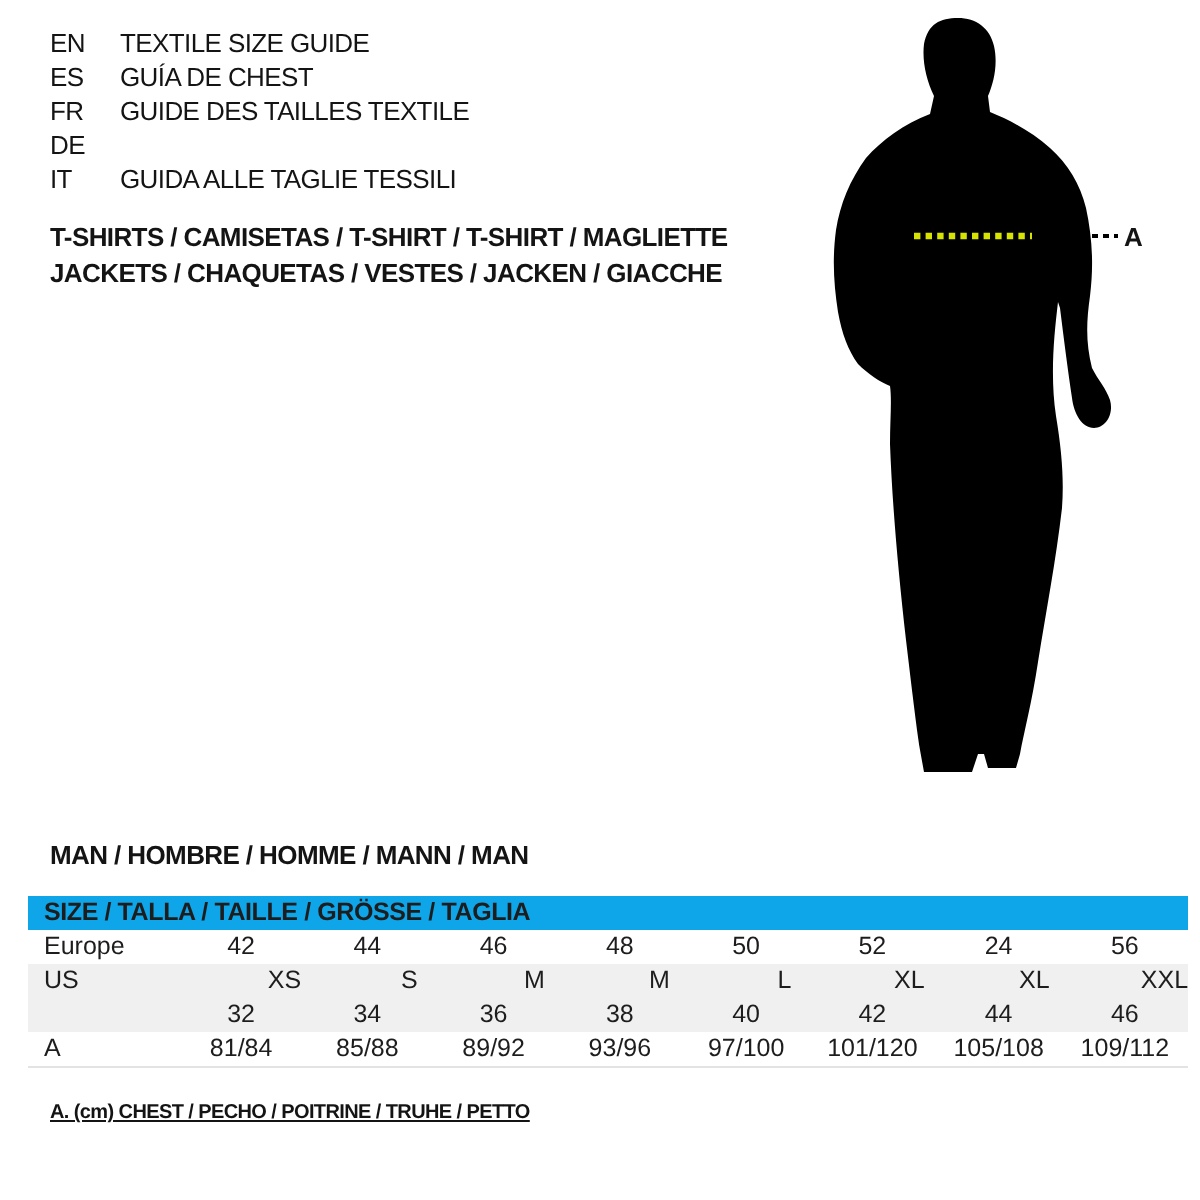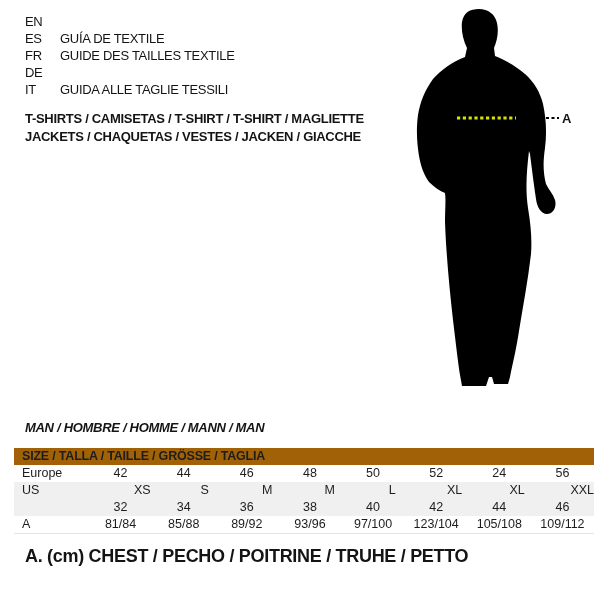--- a/index.html
+++ b/index.html
@@ -10,42 +10,43 @@
   
   .lang-list{position:absolute;left:25px;top:13px;}
   .lang-row{display:flex;height:17px;line-height:17px;font-size:13px;font-weight:400;letter-spacing:-0.3px;}
   .lang-row .code{width:35px;}
   
   .categories{position:absolute;left:25px;top:110px;font-size:13px;font-weight:700;letter-spacing:-0.3px;}
   .categories div{height:18px;line-height:18px;}
   
   .figure{position:absolute;left:400px;top:0;width:200px;height:400px;}
   
-  .section-title{position:absolute;left:25px;top:419px;font-size:13px;font-weight:700;letter-spacing:-0.3px;line-height:17px;font-style:italic;}
+  .section-title{position:absolute;left:25px;top:419px;font-size:13px;font-weight:700;letter-spacing:-0.3px;line-height:17px;}
   
   .size-table{position:absolute;left:14px;top:448px;width:580px;border-bottom:1px solid #e3e3e3;}
   .t-head{height:17px;line-height:17px;font-size:12.5px;font-weight:700;letter-spacing:-0.2px;padding-left:8px;box-sizing:border-box;color:#1d1d1d;}
   .t-row{display:flex;height:17px;line-height:17px;font-size:12.5px;font-weight:400;color:#1d1d1d;}
   .t-row .lab{width:75px;padding-left:8px;box-sizing:border-box;text-align:left;}
   .t-row .cell{flex:1;text-align:center;}
   
-  .footnote{position:absolute;left:25px;top:548px;font-size:18px;font-weight:700;letter-spacing:-0.3px;line-height:17px;}
+  .footnote{position:absolute;left:25px;top:548px;font-size:10px;font-weight:700;letter-spacing:-0.3px;line-height:17px;text-decoration:underline;}
 </style>
 </head>
 <body>
 
 <div class="canvas">
 
   <div class="lang-list">
     <div class="lang-row">
       <span class="code">EN</span>
+      <span class="lbl">TEXTILE SIZE GUIDE</span>
     </div>
     <div class="lang-row">
       <span class="code">ES</span>
-      <span class="lbl">GUÍA DE TEXTILE</span>
+      <span class="lbl">GUÍA DE CHEST</span>
     </div>
     <div class="lang-row">
       <span class="code">FR</span>
       <span class="lbl">GUIDE DES TAILLES TEXTILE</span>
     </div>
     <div class="lang-row">
       <span class="code">DE</span>
     </div>
     <div class="lang-row">
       <span class="code">IT</span>
@@ -97,21 +98,21 @@
       C 464 12 470 9 479 9
       Z"></path>
     <line x1="457" y1="118" x2="516" y2="118" stroke="#d6e300" stroke-width="3.2" stroke-dasharray="3.2 2.6"></line>
     <line x1="546" y1="118" x2="559" y2="118" stroke="#000000" stroke-width="2" stroke-dasharray="3 2.5"></line>
     <text x="562" y="123" font-family="Liberation Sans, DejaVu Sans, sans-serif" font-size="13" font-weight="700" fill="#141414">A</text>
   </svg>
 
   <div class="section-title">MAN / HOMBRE / HOMME / MANN / MAN</div>
 
   <div class="size-table">
-    <div class="t-head" style="background:#a16207;">SIZE / TALLA / TAILLE / GRÖSSE / TAGLIA</div>
+    <div class="t-head" style="background:#0ea5e9;">SIZE / TALLA / TAILLE / GRÖSSE / TAGLIA</div>
 
     <div class="t-row" style="background:#ffffff;justify-content:center;">
       <span class="lab">Europe</span>
       <span class="cell">42</span>
       <span class="cell">44</span>
       <span class="cell">46</span>
       <span class="cell">48</span>
       <span class="cell">50</span>
       <span class="cell">52</span>
       <span class="cell">24</span>
@@ -142,21 +143,21 @@
       <span class="cell">46</span>
     </div>
 
     <div class="t-row" style="background:#ffffff;">
       <span class="lab">A</span>
       <span class="cell">81/84</span>
       <span class="cell">85/88</span>
       <span class="cell">89/92</span>
       <span class="cell">93/96</span>
       <span class="cell">97/100</span>
-      <span class="cell">123/104</span>
+      <span class="cell">101/120</span>
       <span class="cell">105/108</span>
       <span class="cell">109/112</span>
     </div>
   </div>
 
   <div class="footnote">A. (cm) CHEST / PECHO / POITRINE / TRUHE / PETTO</div>
 
 </div>
 
 </body></html>

